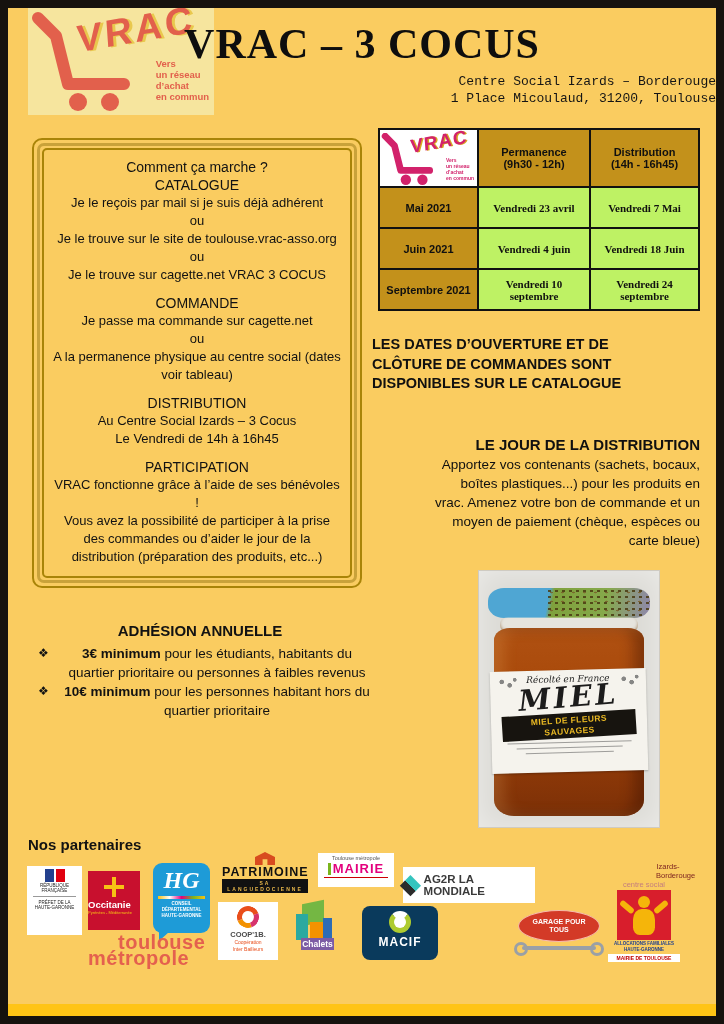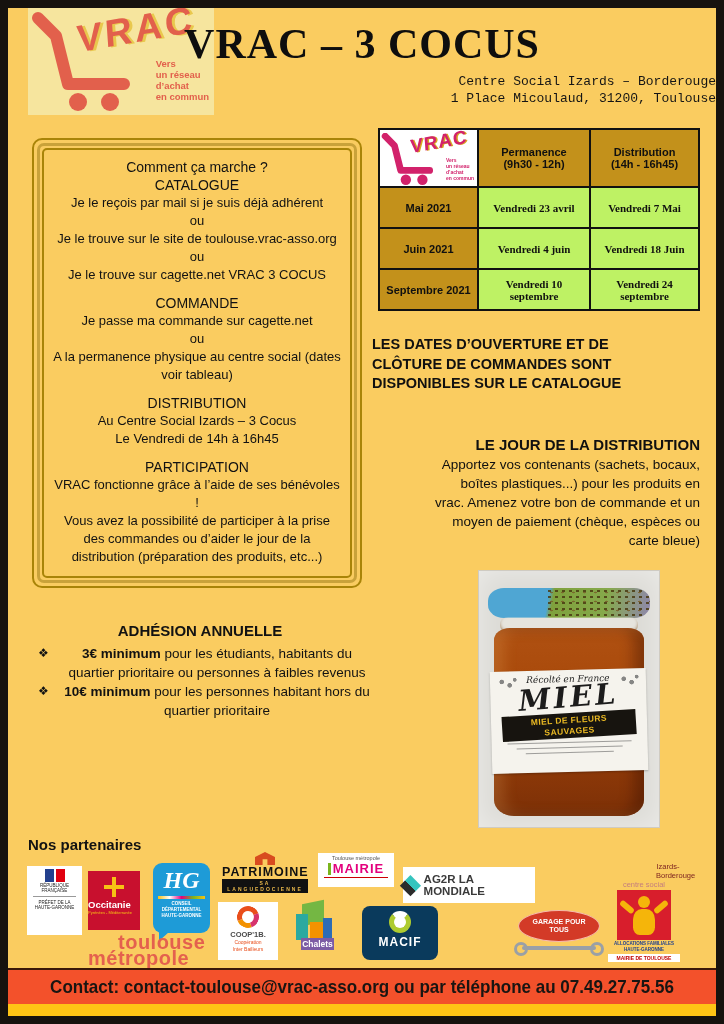--- a/index.html
+++ b/index.html
@@ -422,18 +422,15 @@
       <div class="macif-ring"></div>
       <div class="macif-name">MACIF</div>
     </div>
 
     <div class="plogo lg-garage">
       <div class="gar-oval">GARAGE POUR TOUS</div>
       <div class="gar-wrench"></div>
     </div>
   </div>
 
-  <div class="contact-bar">
-    <span class="contact-text">Contact: contact-toulouse@vrac-asso.org ou par téléphone au 07.49.27.75.56</span>
-  </div>
   <div class="bottom-strip"></div>
 
 </div>
 
 </body></html>

